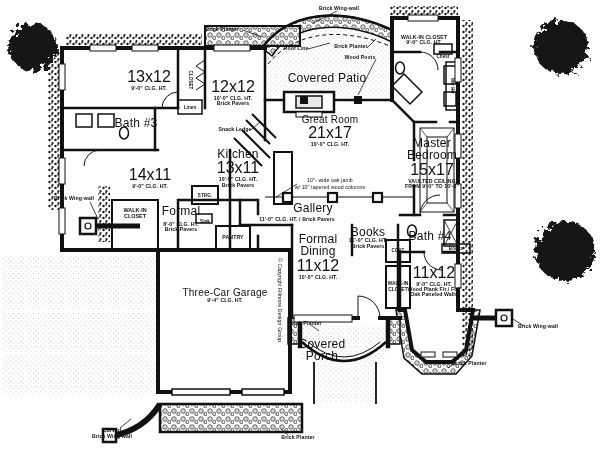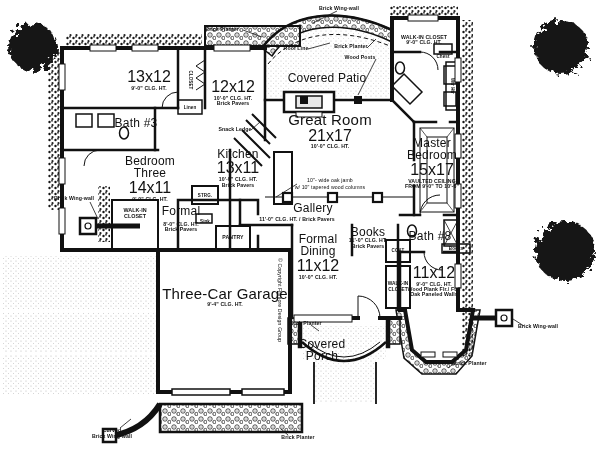--- a/index.html
+++ b/index.html
@@ -3,21 +3,21 @@
 <meta charset="utf-8">
 <style>
   html,body{margin:0;padding:0;background:#fff;}
   .plan{position:relative;width:600px;height:455px;background:#fff;overflow:hidden;
         font-family:"Liberation Sans",sans-serif;color:#111;}
   .plan svg{position:absolute;left:0;top:0;}
   .lbl{position:absolute;transform:translate(-50%,-50%);text-align:center;line-height:1.04;
        white-space:nowrap;color:#111;}
   .wrap{white-space:normal;}
   .rn{display:block;font-size:12px;letter-spacing:.2px;}
-  .big .rn{font-size:15px;}
+  .big .rn{font-size:10px;}
   .rs{display:block;font-size:16px;}
   .nt{display:block;font-size:5.2px;font-weight:700;letter-spacing:.1px;}
   .sm{font-size:5.2px;font-weight:700;letter-spacing:.1px;}
   .t45{font-size:4.5px;}
   .cap{font-size:5.4px;font-weight:700;}
   .v{transform:translate(-50%,-50%) rotate(90deg);}
 </style>
 </head>
 <body>
 
@@ -243,21 +243,20 @@
 </svg>
 
 <div class="lbl wrap" style="left:149px;top:80px;width:72px">
   <span class="rs">13x12</span>
   <span class="nt">9'-0" CLG. HT.</span>
 </div>
 <div class="lbl" style="left:136px;top:123px">
   <span class="rn">Bath #3</span>
 </div>
 <div class="lbl wrap" style="left:150px;top:178px;width:74px">
-  <span class="rn">Bedroom Three</span>
   <span class="rs">14x11</span>
   <span class="nt">9'-0" CLG. HT.</span>
 </div>
 <div class="lbl wrap" style="left:233px;top:93px;width:62px">
   <span class="rs">12x12</span>
   <span class="nt">10'-0" CLG. HT.</span>
   <span class="nt">Brick Pavers</span>
 </div>
 <div class="lbl wrap" style="left:238px;top:168px;width:58px">
   <span class="rn">Kitchen</span>
@@ -304,21 +303,21 @@
   <span class="rn">Formal Dining</span>
   <span class="rs">11x12</span>
   <span class="nt">10'-0" CLG. HT.</span>
 </div>
 <div class="lbl" style="left:368px;top:238px">
   <span class="rn">Books</span>
   <span class="nt">11'-0" CLG. HT.</span>
   <span class="nt">Brick Pavers</span>
 </div>
 <div class="lbl" style="left:430px;top:236px">
-  <span class="rn">Bath #8</span>
+  <span class="rn">Bath #4</span>
 </div>
 <div class="lbl wrap" style="left:434px;top:281px;width:56px">
   <span class="rs">11x12</span>
   <span class="nt">9'-0" CLG. HT.</span>
   <span class="nt">Wood Plank Flr./ Full</span>
   <span class="nt">Oak Paneled Walls</span>
 </div>
 <div class="lbl wrap" style="left:322px;top:350px;width:64px">
   <span class="rn">Covered Porch</span>
 </div>

